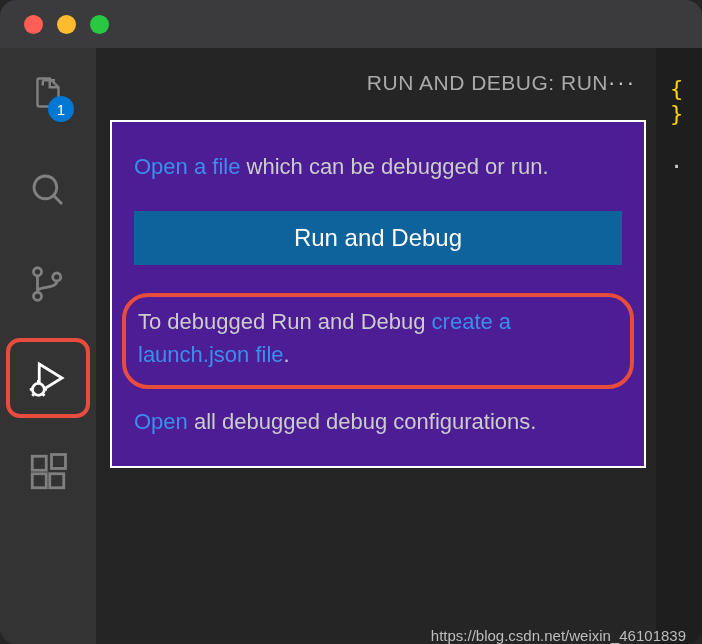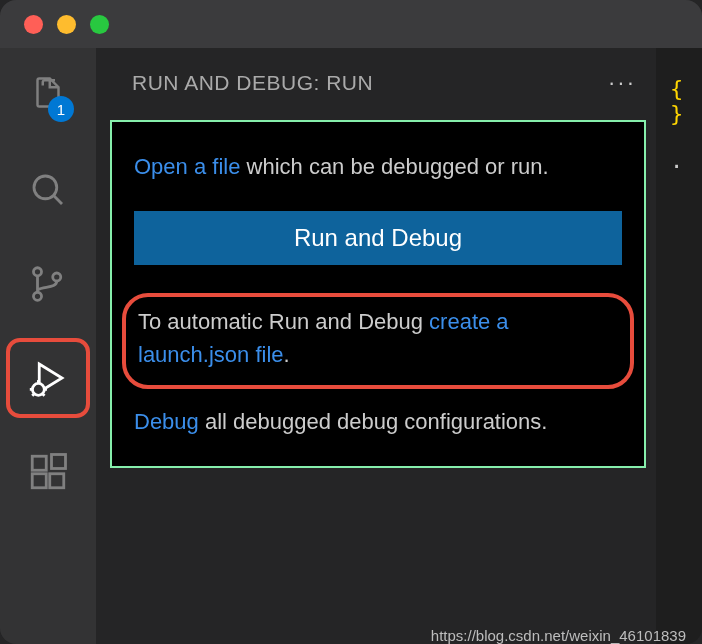--- a/index.html
+++ b/index.html
@@ -33,26 +33,26 @@
     display: flex; align-items: center; justify-content: center; font-weight: 500;
   }
   .highlight-box {
     position: absolute; border: 4px solid #e74c3c; border-radius: 14px; pointer-events: none;
   }
   .panel {
     flex: 1; background: #252526; display: flex; flex-direction: column; padding: 0;
     position: relative; min-width: 0;
   }
   .panel-header {
-    height: 70px; display: flex; align-items: center; justify-content: space-between;
+    height: 70px; display: flex; align-items: center; justify-content: flex-end;
     padding: 0 20px 0 36px; color: #aaa; font-size: 21px; letter-spacing: 0.5px;
   }
   .panel-header .more { color: #ccc; font-size: 22px; letter-spacing: 2px; cursor: pointer; }
   .panel-content {
-    margin: 2px 10px 0 14px; border: 2px solid #86efac; background: #000000;
+    margin: 2px 10px 0 14px; border: 2px solid #ffffff; background: #4c1d95;
     padding: 28px 22px 28px 22px;
   }
   .txt { font-size: 22px; line-height: 1.5; color: #cccccc; }
   .link { color: #3b8eea; cursor: pointer; }
   .run-btn {
     background: #0e639c; color: #fff; width: 100%; height: 54px;
     font-size: 24px; border: none; margin: 28px 18px 22px 0; cursor: pointer;
   }
   .para { margin-top: 16px; }
   .highlight-para {
@@ -143,25 +143,25 @@
 
       <div class="panel-content">
 
         <p class="txt">
           <span class="link">Open a file</span><span> which can be debugged or run.</span>
         </p>
 
         <button class="run-btn">Run and Debug</button>
 
         <div class="txt highlight-para">
-          <span>To automatic Run and Debug </span><span class="link">create a launch.json file</span><span>.</span>
+          <span>To debugged Run and Debug </span><span class="link">create a launch.json file</span><span>.</span>
         </div>
 
         <p class="txt para">
-          <span class="link">Debug</span><span> all debugged debug configurations.</span>
+          <span class="link">Open</span><span> all debugged debug configurations.</span>
         </p>
 
       </div>
     </div>
 
     <div class="editor-peek">
       <span>{ }</span>
       <span class="dot">.</span>
     </div>
 

